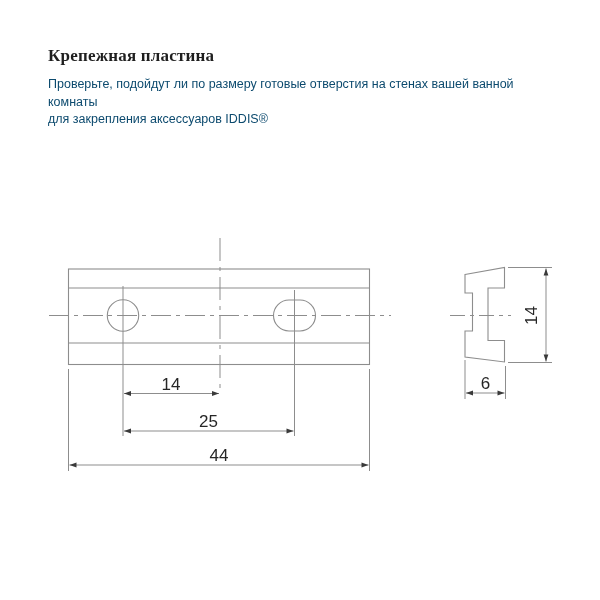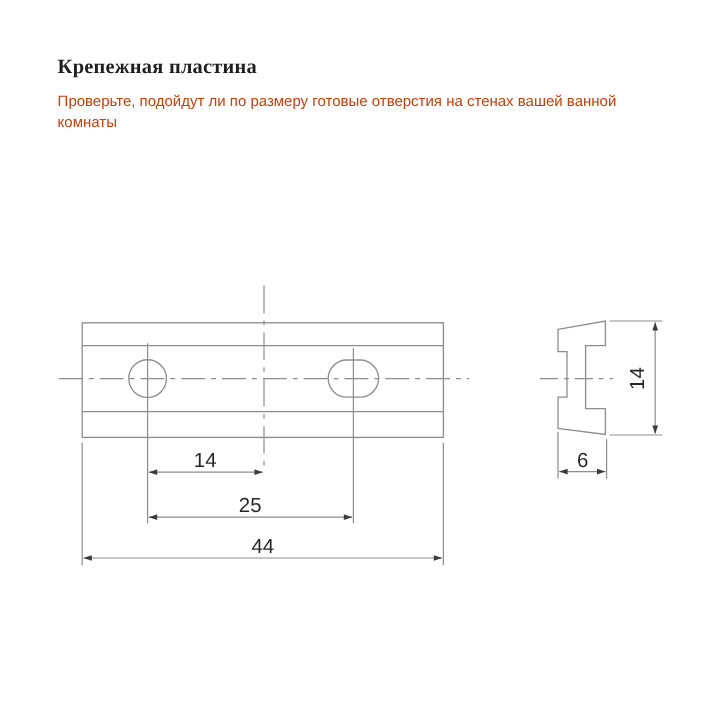--- a/index.html
+++ b/index.html
@@ -26,42 +26,42 @@
     font-size: 17px;
     font-weight: 700;
     color: #1f1f1f;
     letter-spacing: 0.2px;
     font-family: Liberation Serif, serif;
   }
   .description {
     margin: 0;
     font-size: 12.5px;
     line-height: 17.5px;
-    color: #c2410c;
+    color: #0c4a6e;
     font-weight: 400;
   }
   .drawing-svg {
     position: absolute;
     left: 0;
     top: 0;
   }
   .drawing-svg text {
     font-family: "Liberation Sans", sans-serif;
     font-size: 17px;
     fill: #262626;
   }
 </style>
 </head>
 <body>
 
 <div class="page">
 
   <div class="header">
     <h1 class="page-title">Крепежная пластина</h1>
-    <p class="description"><span>Проверьте, подойдут ли по размеру готовые отверстия на стенах вашей ванной комнаты</span><br></p>
+    <p class="description"><span>Проверьте, подойдут ли по размеру готовые отверстия на стенах вашей ванной комнаты</span><br><span>для закрепления аксессуаров IDDIS®</span></p>
   </div>
 
   <svg class="drawing-svg" width="600" height="600" viewBox="0 0 600 600">
     <defs>
       <marker id="arrow" viewBox="0 0 10 10" refX="10" refY="5" markerWidth="9" markerHeight="7" orient="auto-start-reverse">
         <path d="M0,1.6 L10,5 L0,8.4 Z" fill="#3a3a3a"></path>
       </marker>
     </defs>
 
     <g stroke="#8d8d8d" stroke-width="1.1" fill="none">

